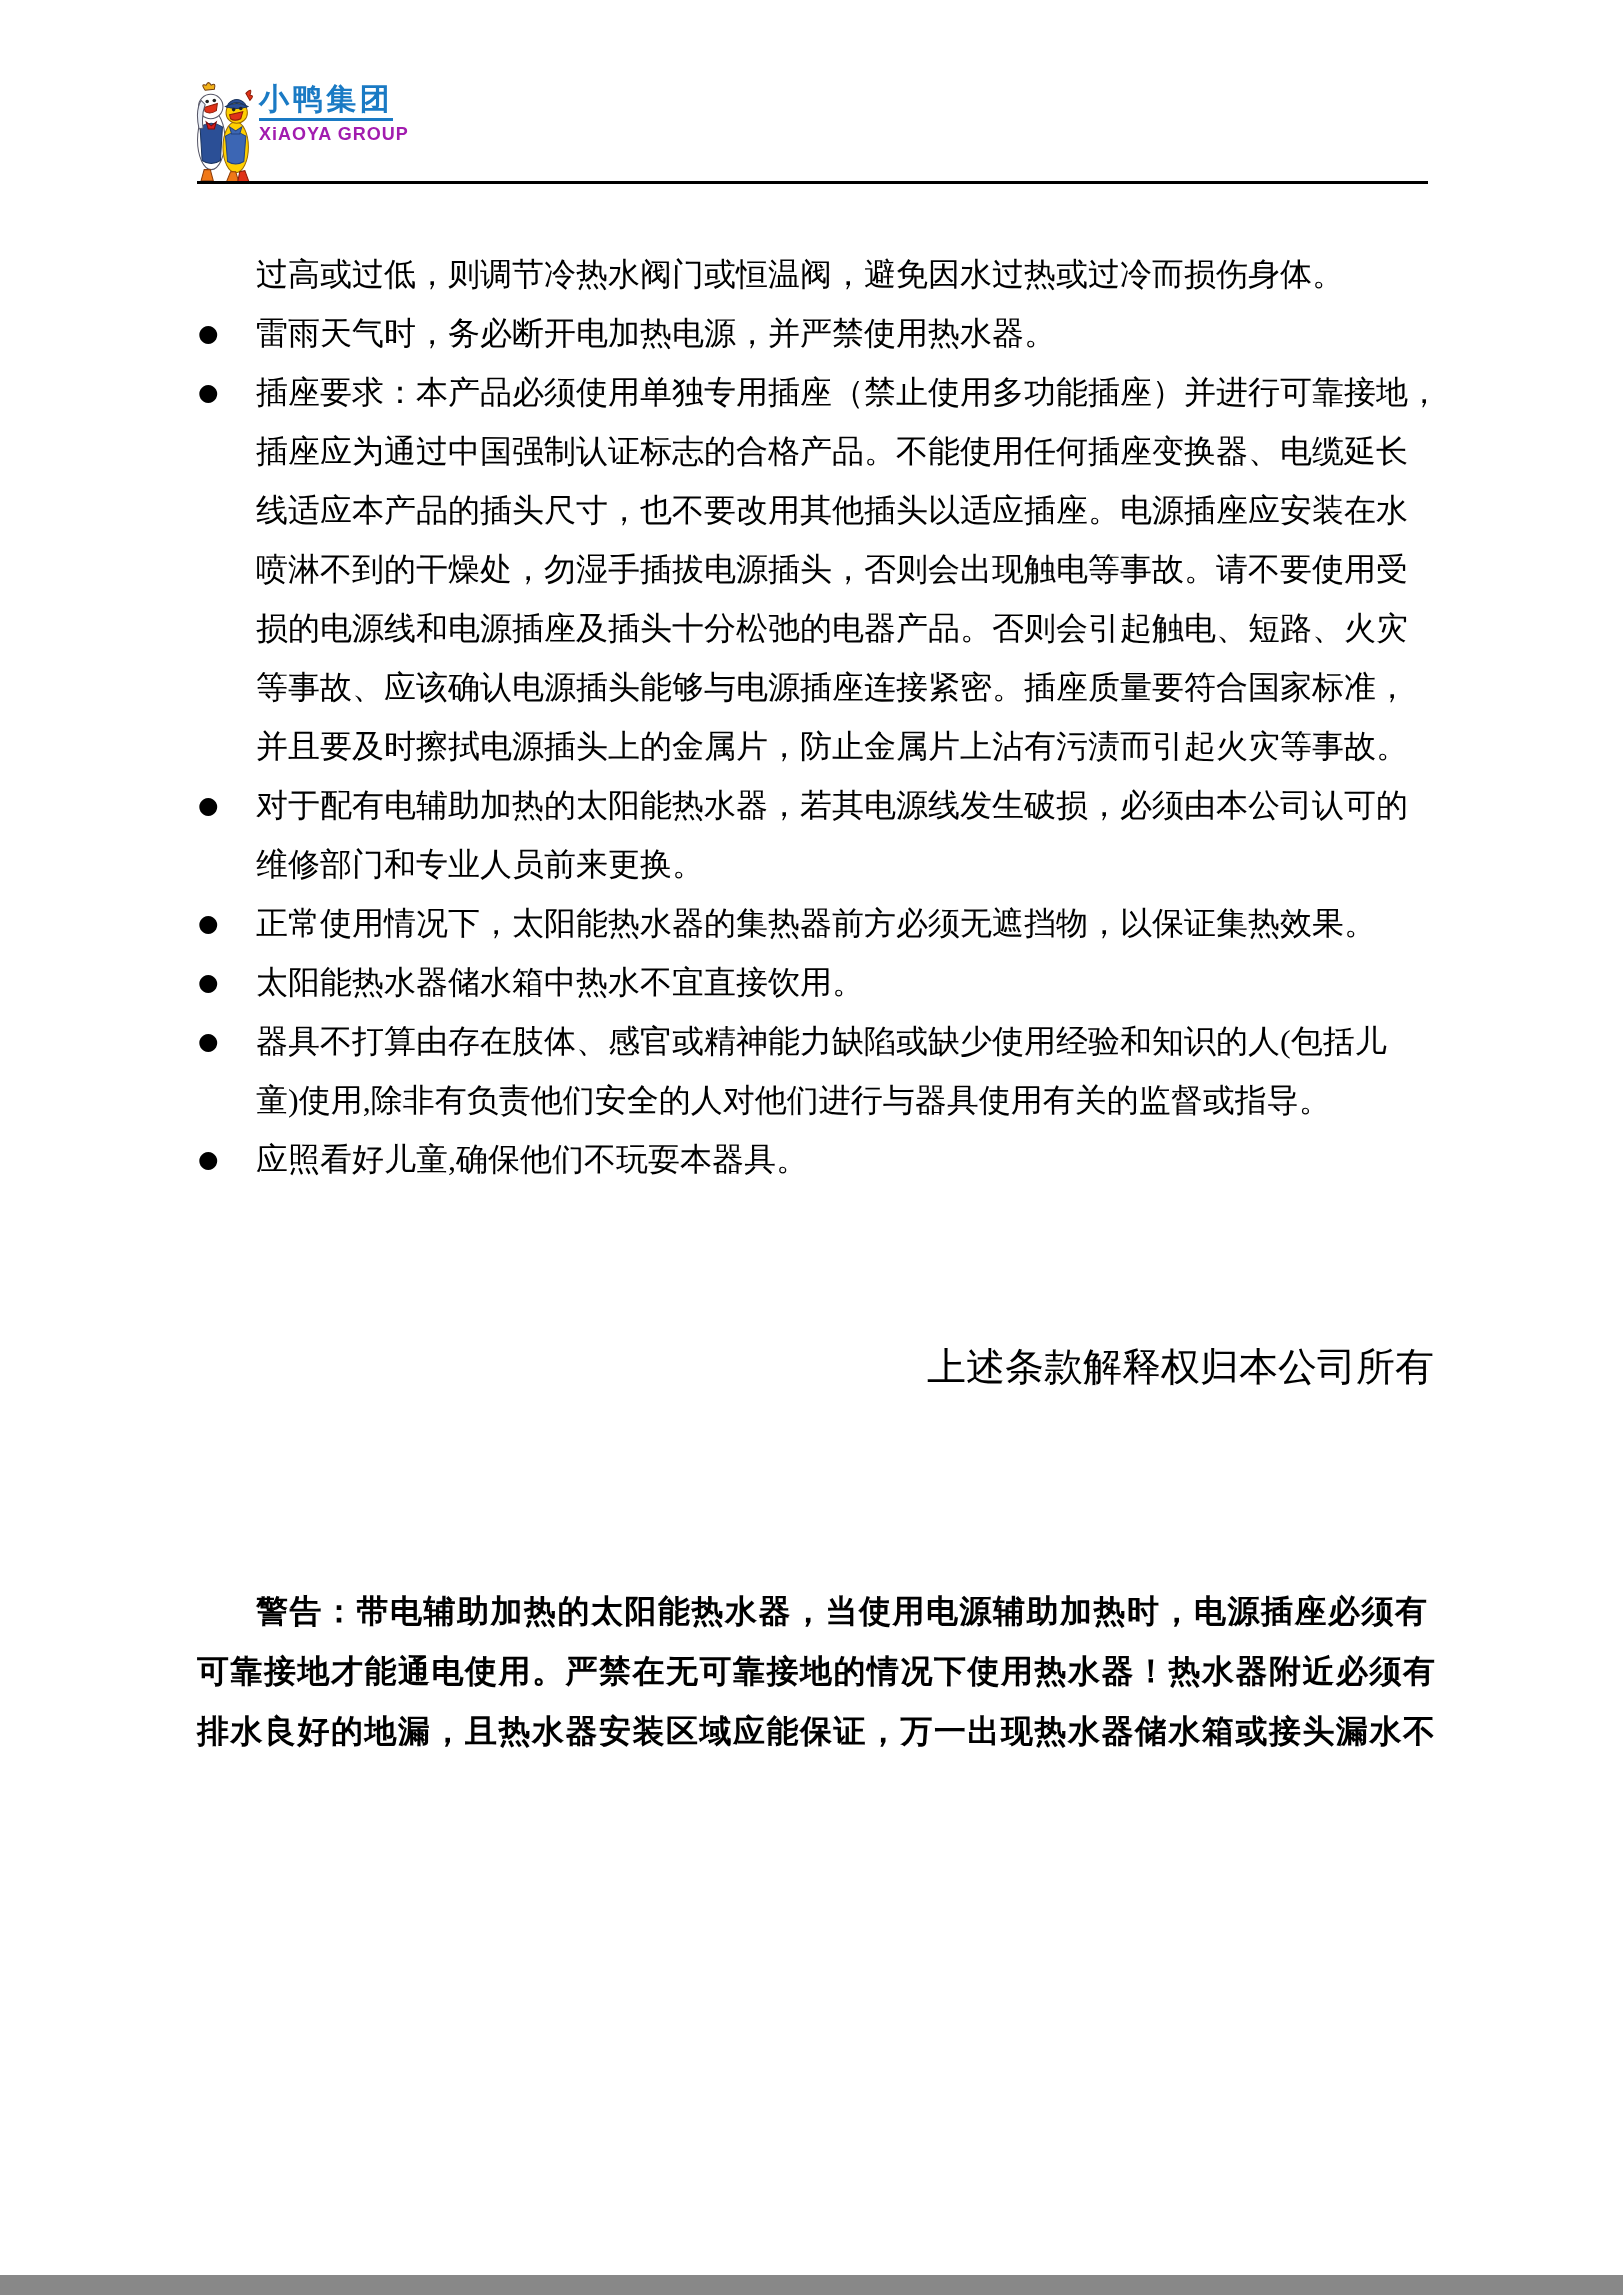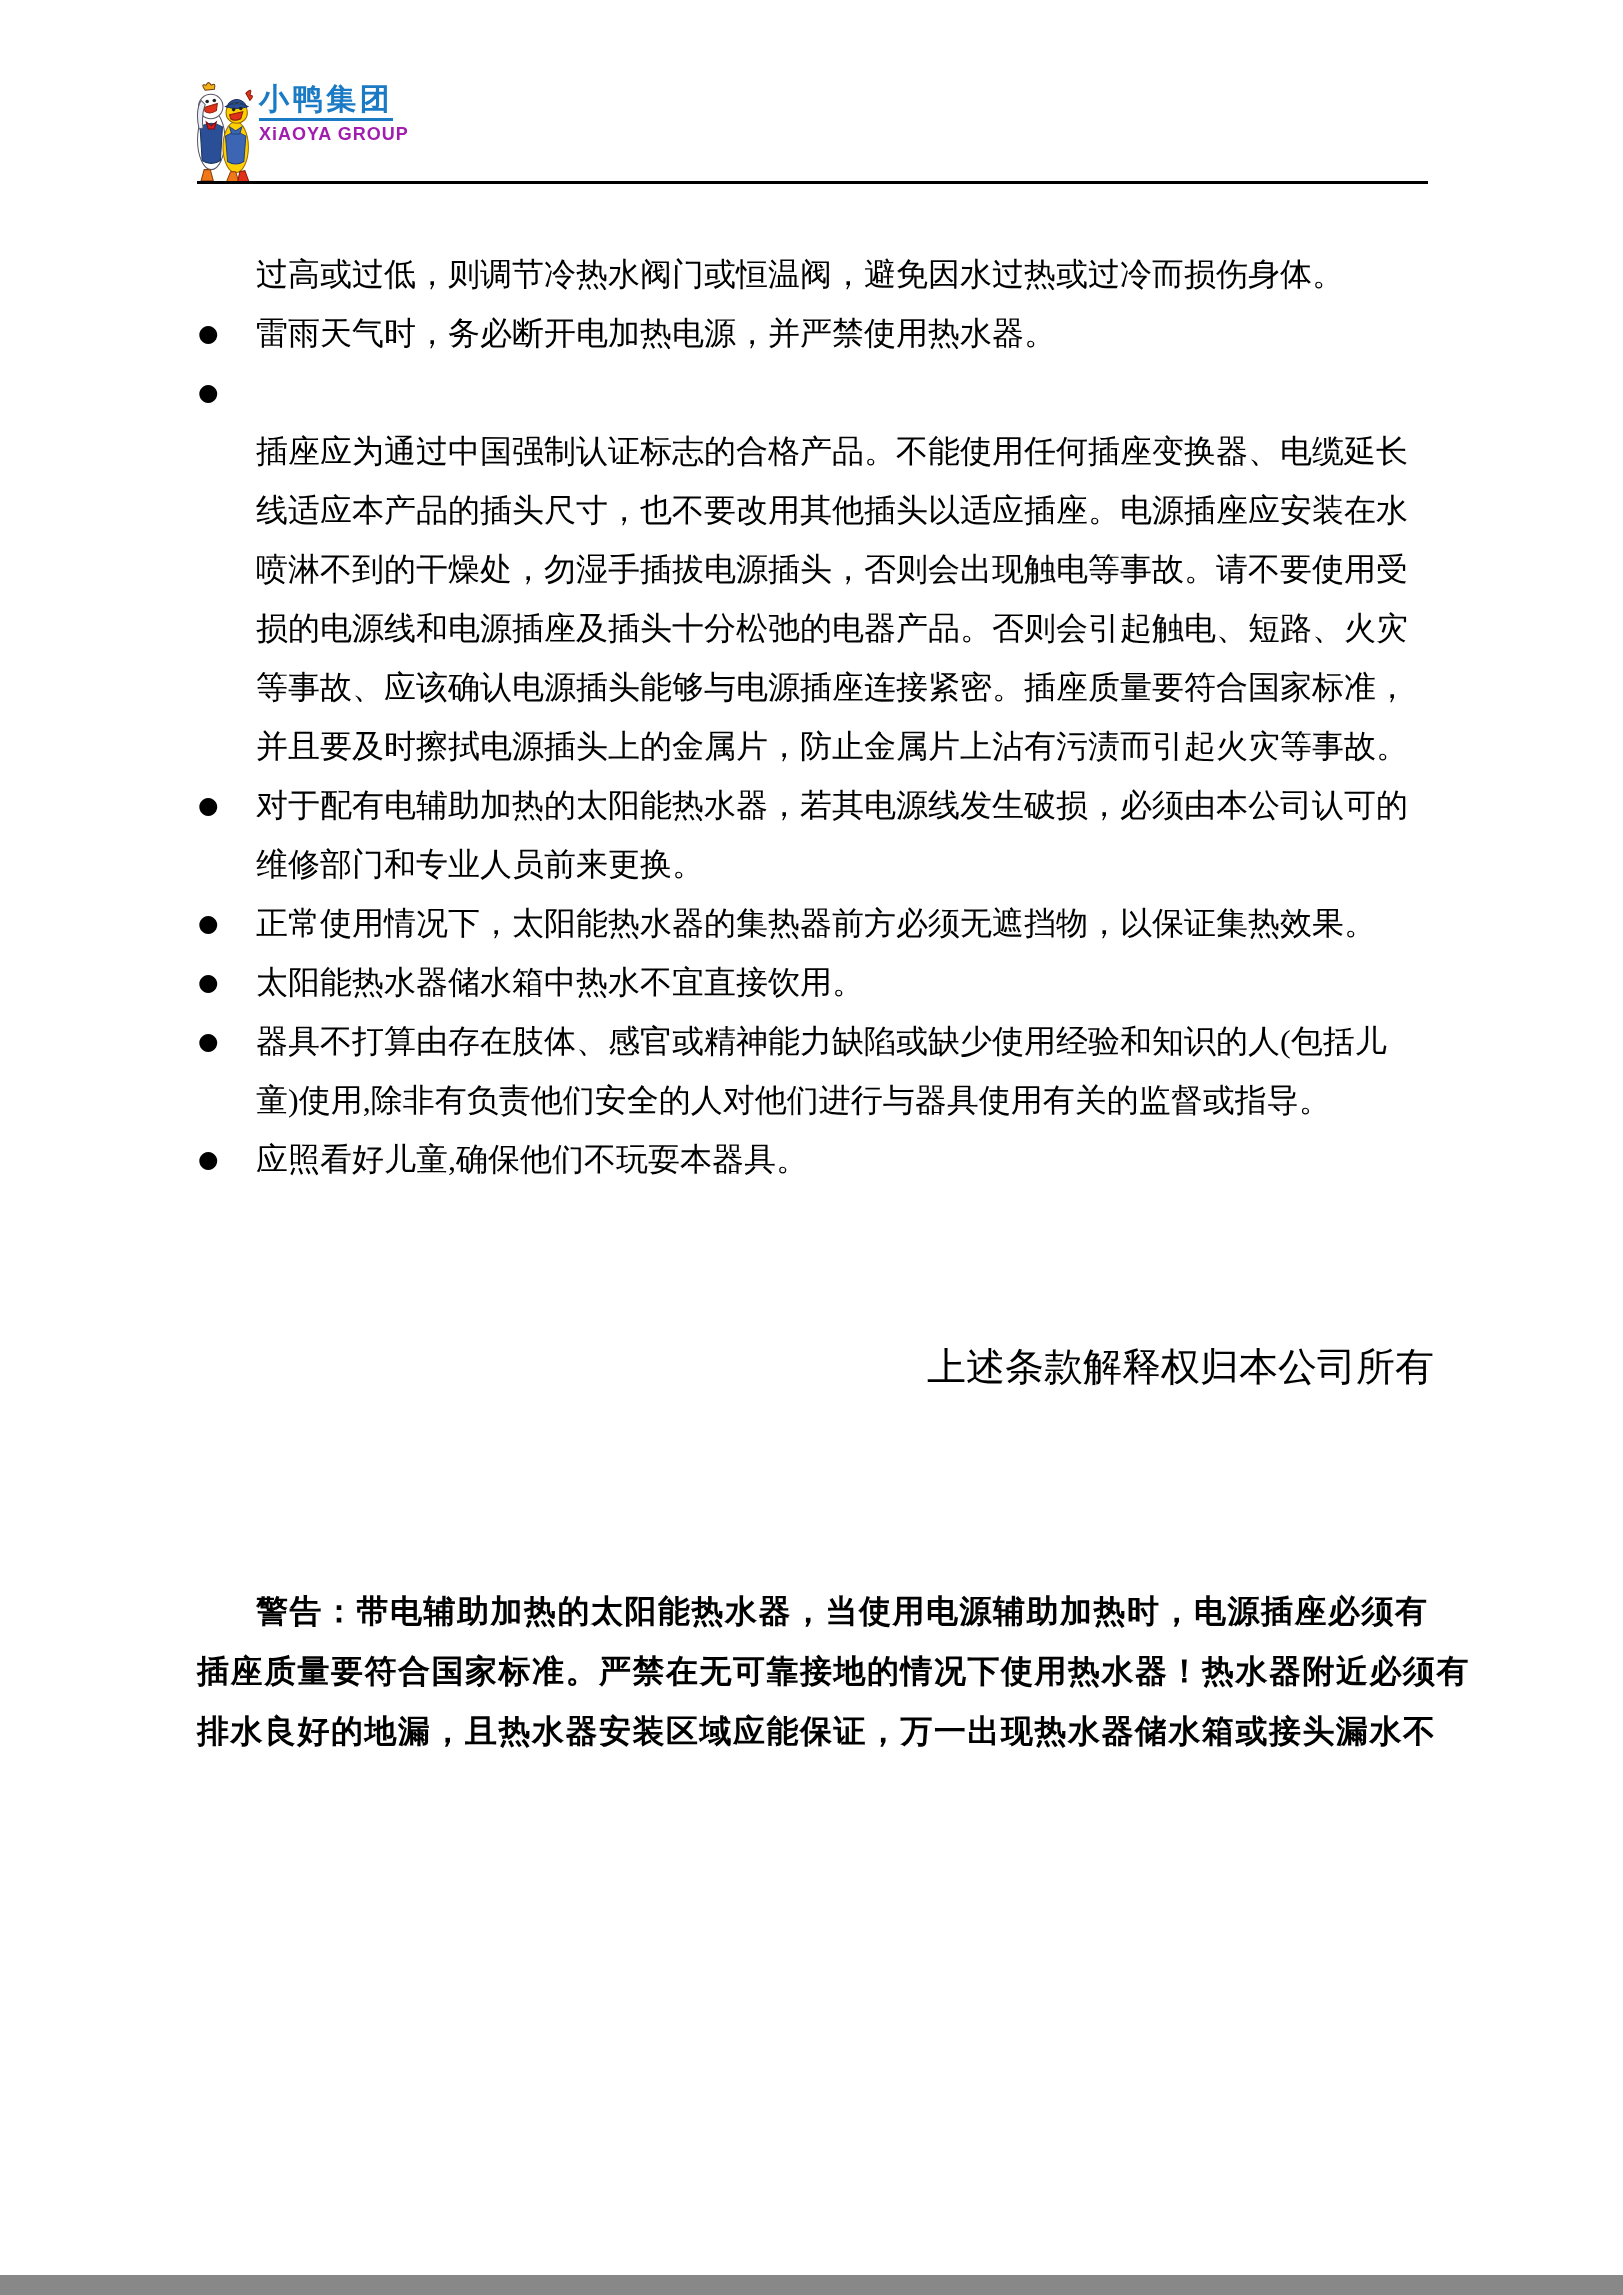--- a/index.html
+++ b/index.html
@@ -90,39 +90,39 @@
       <div class="brand-cn" style="color:#1a7ac4;">小鸭集团</div>
       <div class="brand-underline" style="background:#1a7ac4;"></div>
       <div class="brand-en" style="color:#a21caf;">XiAOYA GROUP</div>
     </div>
   </div>
   <div class="header-rule"></div>
 
   <div class="list">
     <div class="line indent">过高或过低，则调节冷热水阀门或恒温阀，避免因水过热或过冷而损伤身体。</div>
     <div class="line indent"><span class="bullet">●</span><span>雷雨天气时，务必断开电加热电源，并严禁使用热水器。</span></div>
-    <div class="line indent"><span class="bullet">●</span></div>
+    <div class="line indent"><span class="bullet">●</span><span>插座要求：本产品必须使用单独专用插座（禁止使用多功能插座）并进行可靠接地，</span></div>
     <div class="line indent">插座应为通过中国强制认证标志的合格产品。不能使用任何插座变换器、电缆延长</div>
     <div class="line indent">线适应本产品的插头尺寸，也不要改用其他插头以适应插座。电源插座应安装在水</div>
     <div class="line indent">喷淋不到的干燥处，勿湿手插拔电源插头，否则会出现触电等事故。请不要使用受</div>
     <div class="line indent">损的电源线和电源插座及插头十分松弛的电器产品。否则会引起触电、短路、火灾</div>
     <div class="line indent">等事故、应该确认电源插头能够与电源插座连接紧密。插座质量要符合国家标准，</div>
     <div class="line indent">并且要及时擦拭电源插头上的金属片，防止金属片上沾有污渍而引起火灾等事故。</div>
     <div class="line indent"><span class="bullet">●</span><span>对于配有电辅助加热的太阳能热水器，若其电源线发生破损，必须由本公司认可的</span></div>
     <div class="line indent">维修部门和专业人员前来更换。</div>
     <div class="line indent"><span class="bullet">●</span><span>正常使用情况下，太阳能热水器的集热器前方必须无遮挡物，以保证集热效果。</span></div>
     <div class="line indent"><span class="bullet">●</span><span>太阳能热水器储水箱中热水不宜直接饮用。</span></div>
     <div class="line indent"><span class="bullet">●</span><span>器具不打算由存在肢体、感官或精神能力缺陷或缺少使用经验和知识的人(包括儿</span></div>
     <div class="line indent">童)使用,除非有负责他们安全的人对他们进行与器具使用有关的监督或指导。</div>
     <div class="line indent"><span class="bullet">●</span><span>应照看好儿童,确保他们不玩耍本器具。</span></div>
   </div>
 
   <div class="rights-note">上述条款解释权归本公司所有</div>
 
 
   <div class="bold-par warning">
     <div class="line indent">警告：带电辅助加热的太阳能热水器，当使用电源辅助加热时，电源插座必须有</div>
-    <div class="line">插座质量要符合国家标准。严禁在无可靠接地的情况下使用热水器！热水器附近必须有</div>
+    <div class="line">可靠接地才能通电使用。严禁在无可靠接地的情况下使用热水器！热水器附近必须有</div>
     <div class="line">排水良好的地漏，且热水器安装区域应能保证，万一出现热水器储水箱或接头漏水不</div>
   </div>
 
 </div>
 
 
 </body></html>

